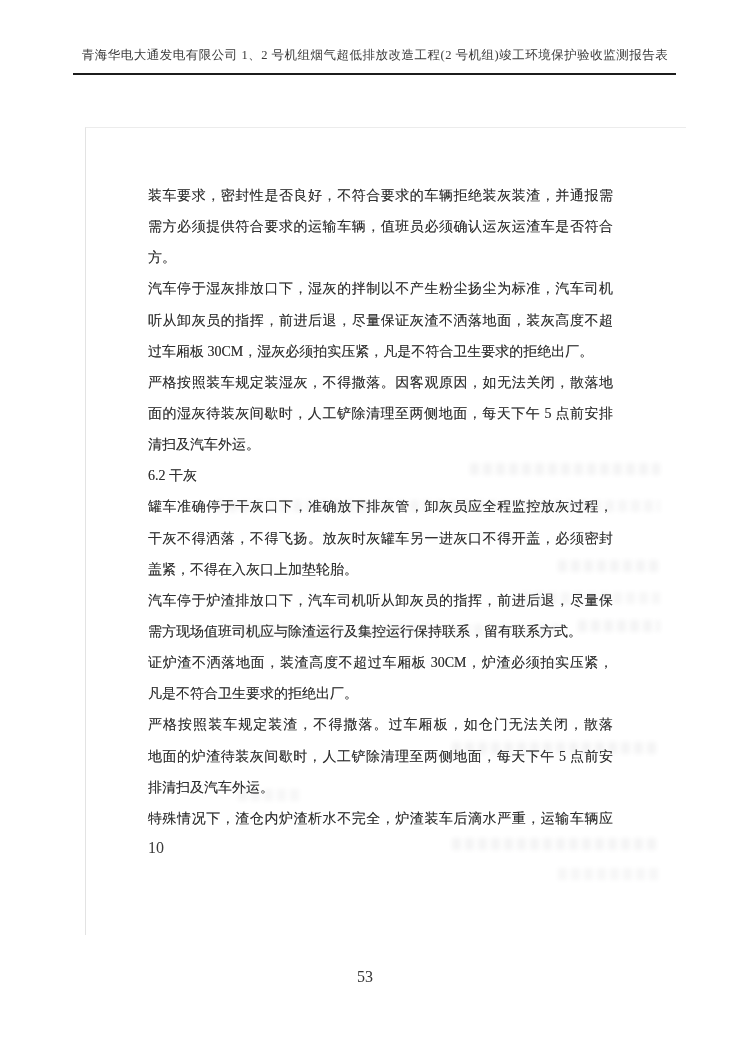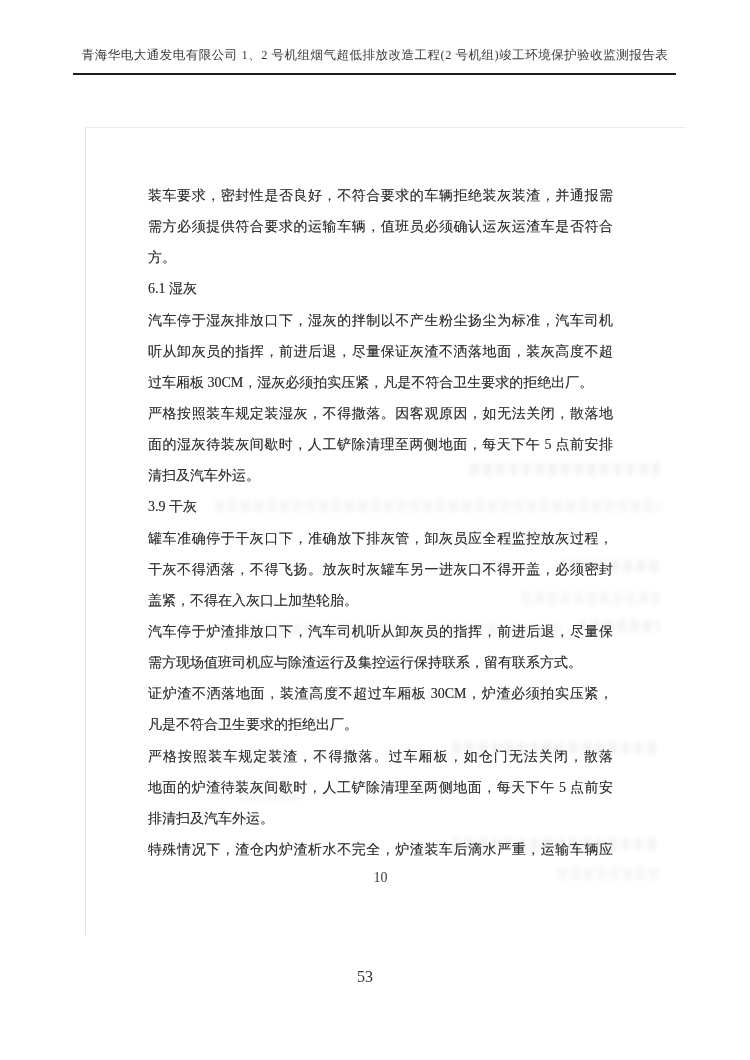--- a/index.html
+++ b/index.html
@@ -53,22 +53,22 @@
   }
   .line.j {
     white-space: normal;
     text-align: justify;
     text-align-last: justify;
     text-justify: inter-ideograph;
   }
   .line.p, .line.h { text-align: left; }
   .inner-page-number {
     margin-top: 5px;
-    text-align: center;
-    font-size: 14px;
+    text-align: left;
+    font-size: 16px;
     color: #3a3a3a;
   }
   .page-number {
     position: absolute;
     top: 968px; left: 0; width: 730px;
     text-align: center;
     font-size: 16px;
     color: #343434;
   }
   
@@ -102,28 +102,27 @@
   <div class="ghost" style="top:620px; left:578px; width:82px;"></div>
   <div class="ghost" style="top:742px; left:452px; width:208px;"></div>
   <div class="ghost" style="top:789px; left:238px; width:62px; opacity:0.12;"></div>
   <div class="ghost" style="top:838px; left:452px; width:208px;"></div>
   <div class="ghost" style="top:868px; left:558px; width:102px; opacity:0.12;"></div>
 
   <div class="text-block">
     <div class="line j">装车要求，密封性是否良好，不符合要求的车辆拒绝装灰装渣，并通报需</div>
     <div class="line j">需方必须提供符合要求的运输车辆，值班员必须确认运灰运渣车是否符合</div>
     <div class="line p">方。</div>
-    <div class="line h">6.1 湿灰</div>
     <div class="line j">汽车停于湿灰排放口下，湿灰的拌制以不产生粉尘扬尘为标准，汽车司机</div>
     <div class="line j">听从卸灰员的指挥，前进后退，尽量保证灰渣不洒落地面，装灰高度不超</div>
     <div class="line p">过车厢板 30CM，湿灰必须拍实压紧，凡是不符合卫生要求的拒绝出厂。</div>
     <div class="line j">严格按照装车规定装湿灰，不得撒落。因客观原因，如无法关闭，散落地</div>
     <div class="line j">面的湿灰待装灰间歇时，人工铲除清理至两侧地面，每天下午 5 点前安排</div>
     <div class="line p">清扫及汽车外运。</div>
-    <div class="line h">3.9 干灰</div>
+    <div class="line h">6.2 干灰</div>
     <div class="line j">罐车准确停于干灰口下，准确放下排灰管，卸灰员应全程监控放灰过程，</div>
     <div class="line j">干灰不得洒落，不得飞扬。放灰时灰罐车另一进灰口不得开盖，必须密封</div>
     <div class="line p">盖紧，不得在入灰口上加垫轮胎。</div>
     <div class="line j">汽车停于炉渣排放口下，汽车司机听从卸灰员的指挥，前进后退，尽量保</div>
     <div class="line p">需方现场值班司机应与除渣运行及集控运行保持联系，留有联系方式。</div>
     <div class="line j">证炉渣不洒落地面，装渣高度不超过车厢板 30CM，炉渣必须拍实压紧，</div>
     <div class="line p">凡是不符合卫生要求的拒绝出厂。</div>
     <div class="line j">严格按照装车规定装渣，不得撒落。过车厢板，如仓门无法关闭，散落</div>
     <div class="line j">地面的炉渣待装灰间歇时，人工铲除清理至两侧地面，每天下午 5 点前安</div>
     <div class="line p">排清扫及汽车外运。</div>

